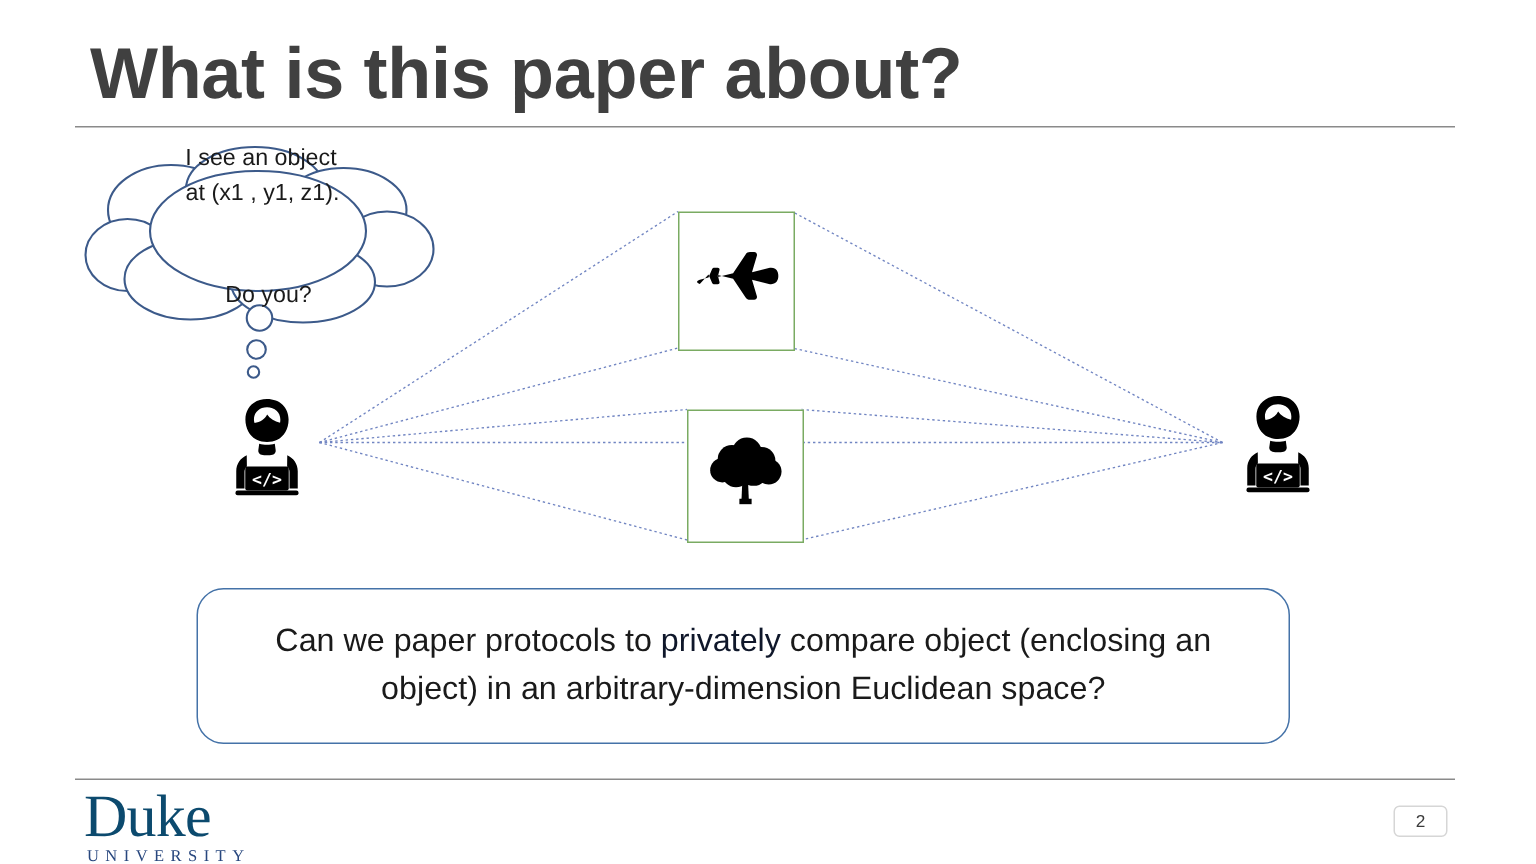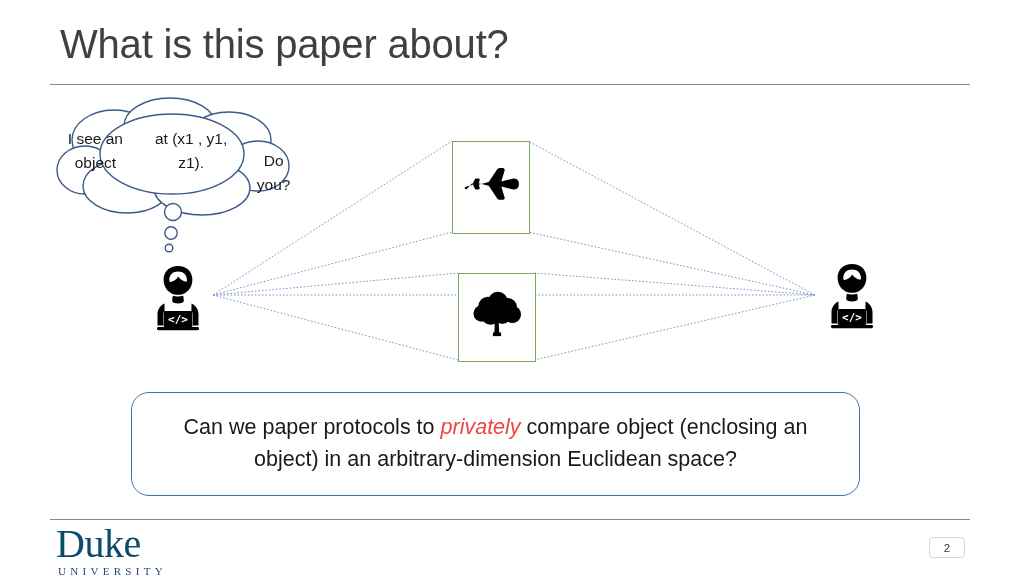--- a/index.html
+++ b/index.html
@@ -20,22 +20,22 @@
     width: 1024px;
     height: 576px;
     background: #ffffff;
   }
 
   
   .title {
     position: absolute;
     left: 60px;
     top: 22px;
-    font-size: 40px;
-    font-weight: 400;
+    font-size: 48px;
+    font-weight: 700;
     color: #404040;
     letter-spacing: -0.2px;
     white-space: nowrap;
   }
   .title-rule {
     position: absolute;
     left: 50px;
     top: 84px;
     width: 920px;
     height: 1px;
@@ -50,27 +50,27 @@
     width: 250px;
     height: 170px;
   }
   .bubble-svg { display: block; }
   .bubble-text {
     position: absolute;
     left: 0; top: 0;
     width: 250px;
     height: 110px;
     display: flex;
-    flex-direction: row;
+    flex-direction: column;
     align-items: center;
     justify-content: center;
     font-size: 15.5px;
     color: #1a1a1a;
     line-height: 1.52;
-    text-align: center;
+    text-align: left;
     pointer-events: none;
   }
   .bubble-text .l1 { margin-left: -6px; }
   .bubble-text .l2 { margin-left: -4px; }
   .bubble-text .l3 { margin-left: 4px; margin-top: 44px; }
 
   
   .diagram {
     position: absolute;
     left: 0; top: 0;
@@ -111,21 +111,21 @@
     justify-content: center;
     box-sizing: border-box;
   }
   .qtext {
     font-size: 21.5px;
     color: #1a1a1a;
     line-height: 1.48;
     text-align: center;
     padding: 0 22px;
   }
-  .qtext .hl { color: #ef4444; font-style: italic; }
+  .qtext .hl { color: #0f172a; }
 
   
   .footer-rule {
     position: absolute;
     left: 50px;
     top: 519px;
     width: 920px;
     height: 1px;
     background: #8a8a8a;
   }

